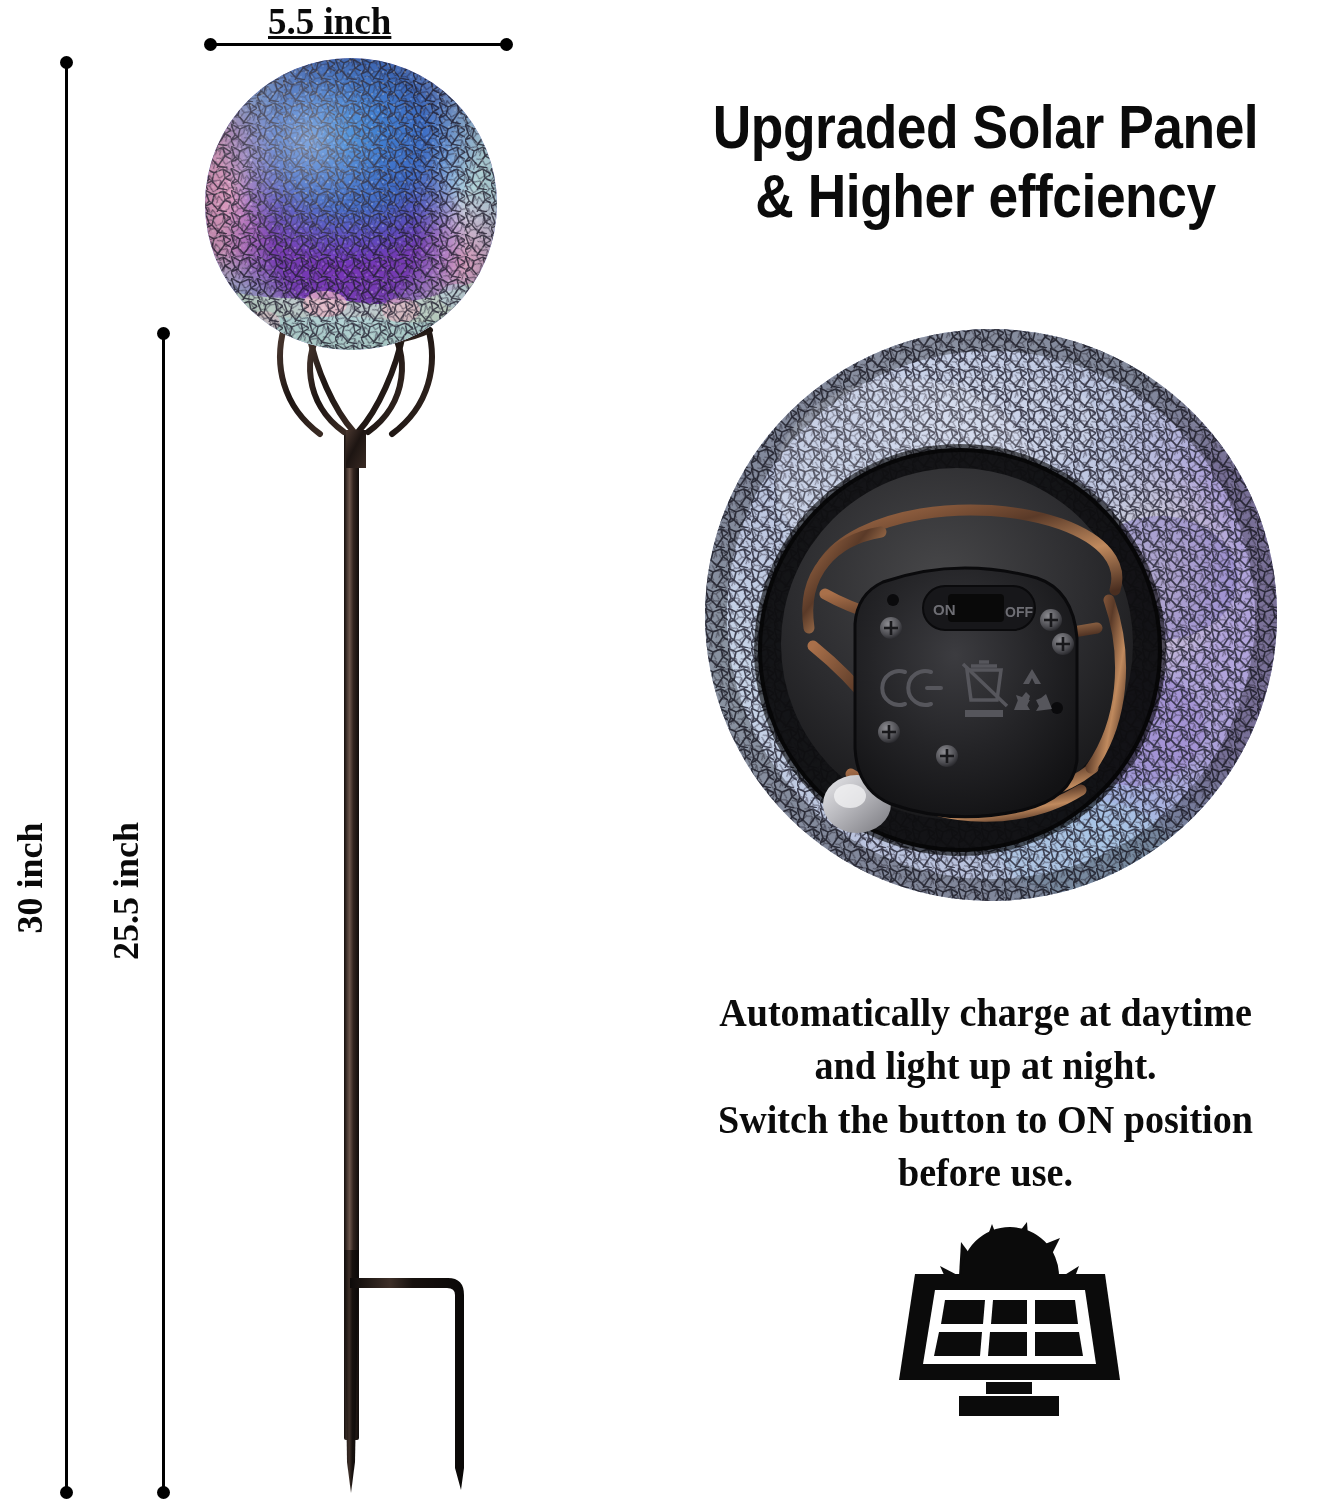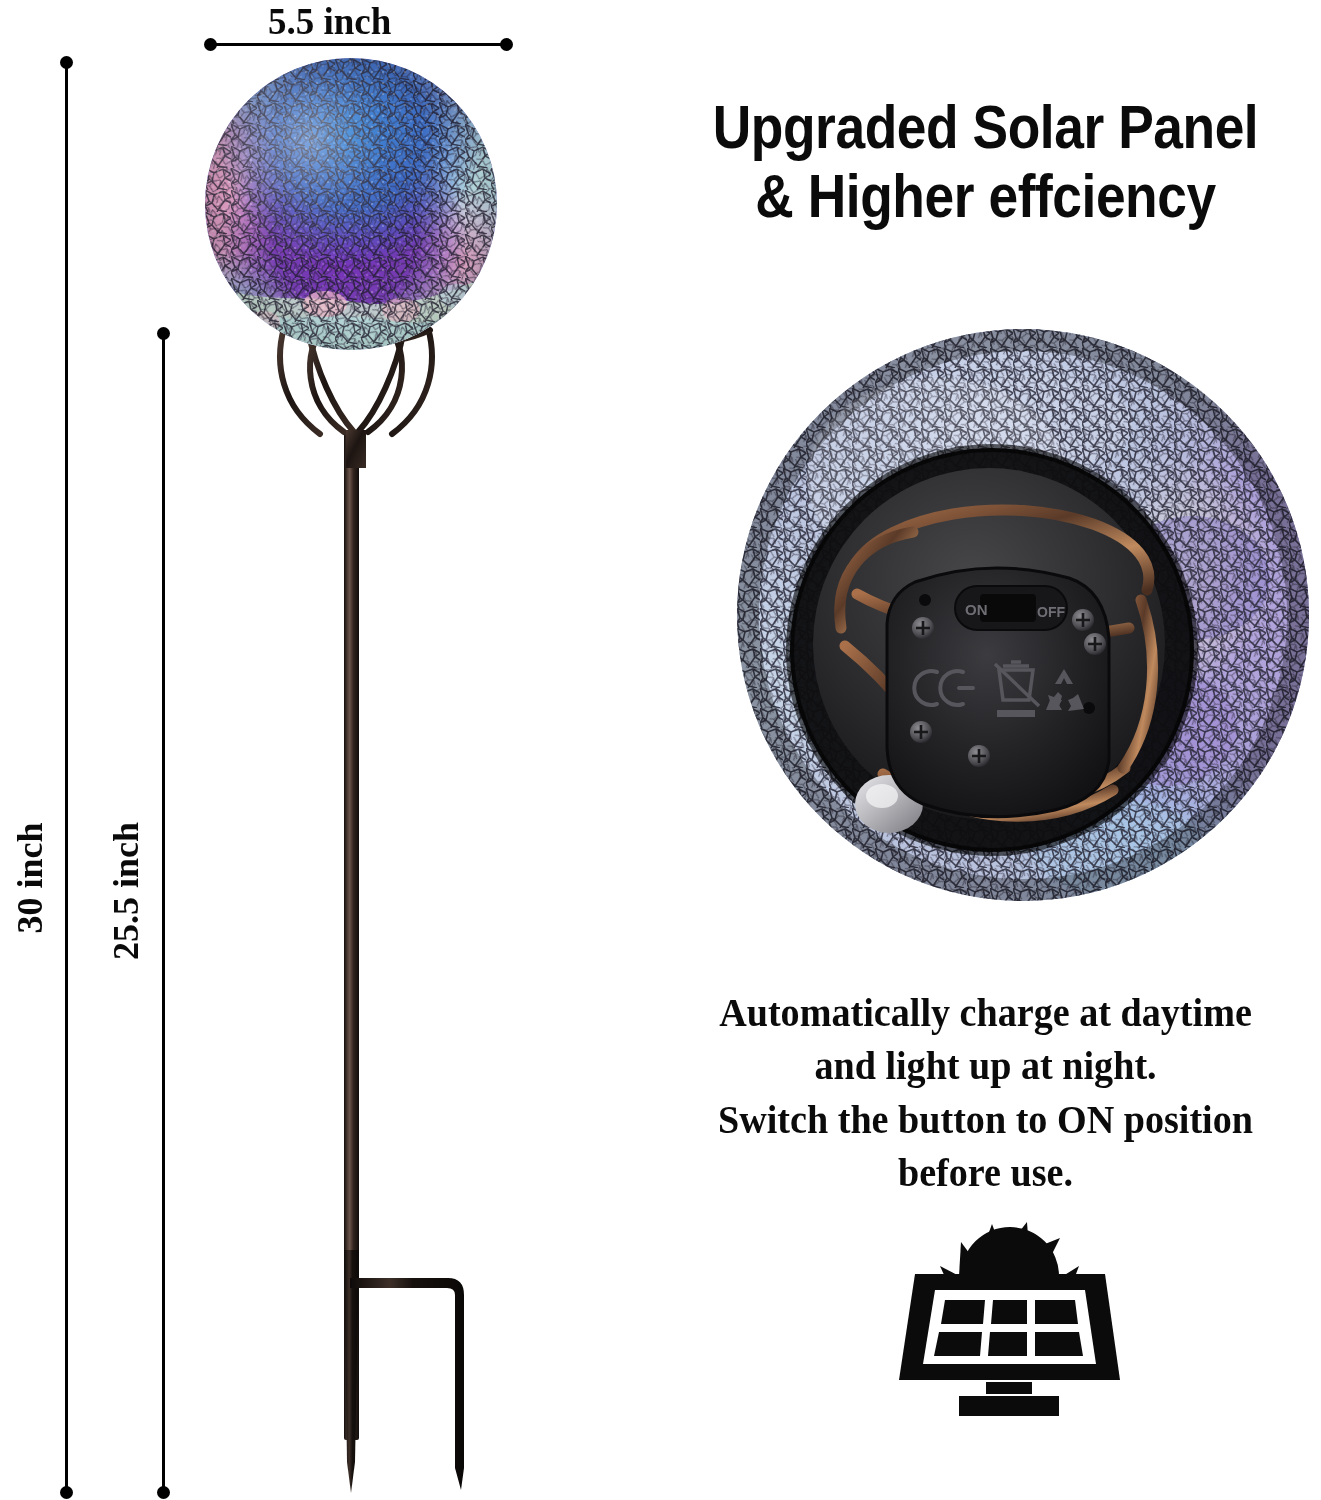--- a/index.html
+++ b/index.html
@@ -61,21 +61,21 @@
   .icon-solar { position:absolute; }
 </style>
 </head>
 <body>
 
 <div class="stage">
 
   <div class="dimline-h" style="left:210px; top:43px; width:296px;"></div>
   <div class="dot" style="left:204px; top:38px;"></div>
   <div class="dot" style="left:500px; top:38px;"></div>
-  <div class="dimlabel" style="left:268px; top:0px; font-size:37px;">5.5 inch</div>
+  <div class="dimlabel" style="left:268px; top:0px; font-size:37px;text-decoration:underline;">5.5 inch</div>
 
   <div class="dimline-v" style="left:65px; top:62px; height:1432px;"></div>
   <div class="dot" style="left:60px; top:56px;"></div>
   <div class="dot" style="left:60px; top:1486px;"></div>
   <div class="dimlabel vlabel" style="left:-45px; top:857px; width:150px; text-align:center; font-size:36px;">30 inch</div>
 
   <div class="dimline-v" style="left:162px; top:333px; height:1161px;"></div>
   <div class="dot" style="left:157px; top:327px;"></div>
   <div class="dot" style="left:157px; top:1486px;"></div>
   <div class="dimlabel vlabel" style="left:31px; top:870px; width:190px; text-align:center; font-size:36px;">25.5 inch</div>
@@ -212,21 +212,21 @@
       </div>
       <div class="shade"></div>
     </div>
   </div>
 
   <div class="headline" style="left:650px; top:92px; width:671px; font-size:62px;">
     <span class="hl">Upgraded Solar Panel</span>
     <span class="hl">&amp; Higher effciency</span>
   </div>
 
-  <div class="detail-wrap" style="left:737px; top:328px; width:572px; height:574px;">
+  <div class="detail-wrap" style="left:705px; top:328px; width:572px; height:574px;">
     <svg width="572" height="574" viewBox="0 0 572 574">
       <defs>
         <radialGradient id="bTop" cx="42%" cy="18%" r="48%">
           <stop offset="0%" stop-color="#cfd8ec"></stop>
           <stop offset="60%" stop-color="#bcc6e0" stop-opacity=".9"></stop>
           <stop offset="100%" stop-color="#bcc6e0" stop-opacity="0"></stop>
         </radialGradient>
         <radialGradient id="bRight" cx="86%" cy="50%" r="42%">
           <stop offset="0%" stop-color="#b4a6dd"></stop>
           <stop offset="60%" stop-color="#a99bd6" stop-opacity=".9"></stop>

